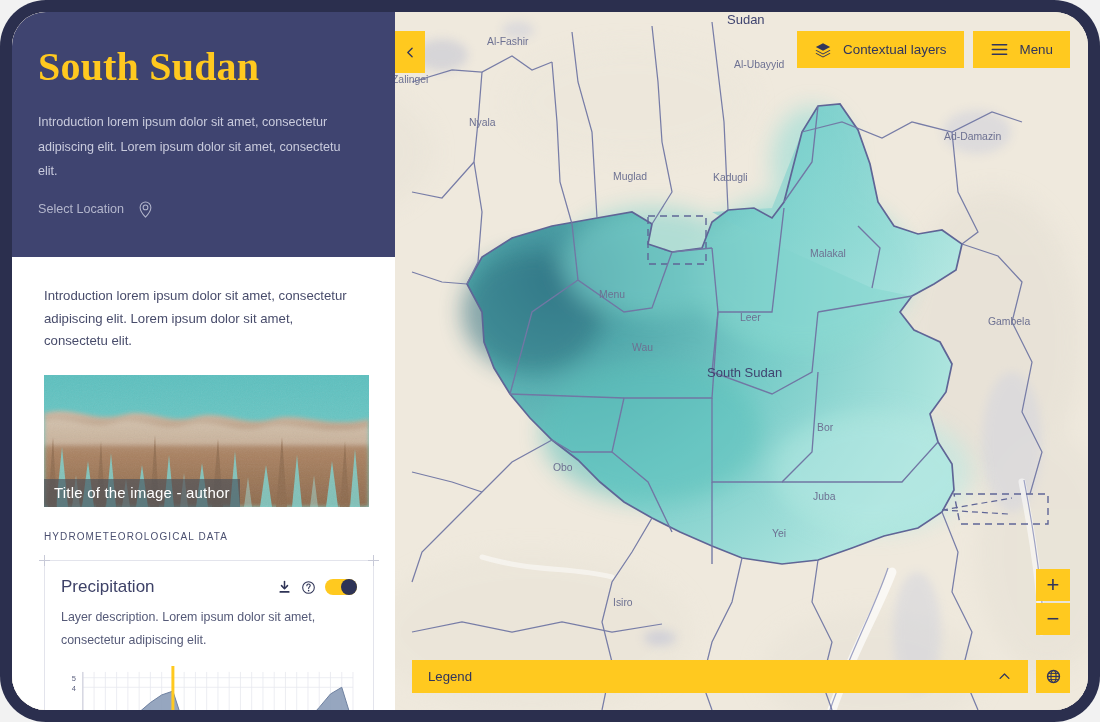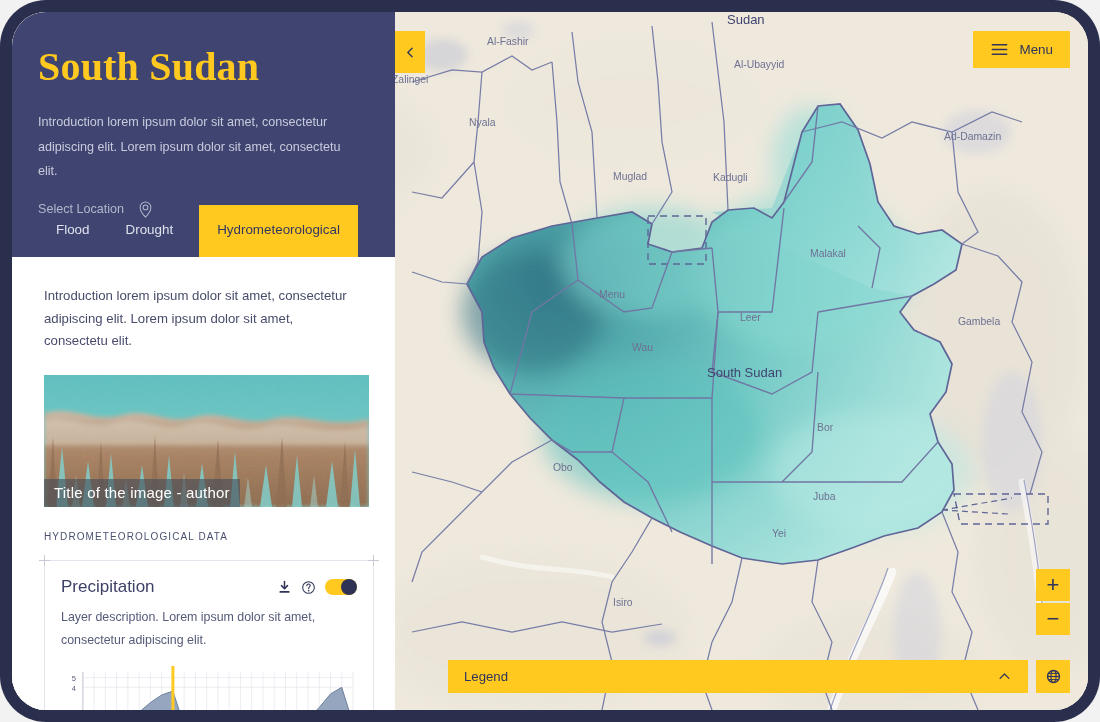--- a/index.html
+++ b/index.html
@@ -243,21 +243,21 @@
   }
   #legend-bar {
     position: absolute;
     left: 400px; right: 60px; bottom: 17px;
     height: 33px;
     background: #ffc91f;
     display: flex; align-items: center; justify-content: space-between;
     padding: 0 16px;
     color: #31355c;
     font-size: 13.2px;
-    cursor: pointer; z-index: 25; margin-left: 36px;
+    cursor: pointer; z-index: 25;
   }
 
   
   .mlabel {
     position: absolute;
     font-size: 10.4px;
     color: #6d7192;
     white-space: nowrap;
     pointer-events: none;
   }
@@ -413,39 +413,47 @@
           <div class="mlabel" style="left: 380px; top: 62px; text-align: center;">Zalingei</div>
           <div class="mlabel country" style="left: 715px; top: 0px;">Sudan</div>
           <div class="mlabel" style="left: 722px; top: 47px;">Al-Ubayyid</div>
           <div class="mlabel" style="left: 457px; top: 105px;">Nyala</div>
           <div class="mlabel" style="left: 601px; top: 159px;">Muglad</div>
           <div class="mlabel" style="left: 701px; top: 160px;">Kadugli</div>
           <div class="mlabel" style="left: 932px; top: 119px;">Ad-Damazin</div>
           <div class="mlabel" style="left: 798px; top: 236px;">Malakal</div>
           <div class="mlabel" style="left: 587px; top: 277px;">Menu</div>
           <div class="mlabel" style="left: 728px; top: 300px;">Leer</div>
-          <div class="mlabel" style="left: 946px; top: 304px;">Gambela</div>
+          <div class="mlabel" style="left: 976px; top: 304px;">Gambela</div>
           <div class="mlabel" style="left: 620px; top: 330px;">Wau</div>
           <div class="mlabel country" style="left: 695px; top: 353px;">South Sudan</div>
           <div class="mlabel" style="left: 805px; top: 410px;">Bor</div>
           <div class="mlabel" style="left: 541px; top: 450px;">Obo</div>
           <div class="mlabel" style="left: 801px; top: 479px;">Juba</div>
           <div class="mlabel" style="left: 760px; top: 516px;">Yei</div>
           <div class="mlabel" style="left: 601px; top: 585px;">Isiro</div>
           <div class="mlabel" style="left: 732px; top: 648px;">Bunia</div>
         </div>
     </div>
 
     <div id="btn-collapse">
       <svg viewBox="0 0 24 24" width="13" height="13">
         <path d="M15 4 L7 12 L15 20" fill="none" stroke="#31355c" stroke-width="2.4" stroke-linecap="round" stroke-linejoin="round"></path>
       </svg>
     </div>
 
     <div id="map-topbar">
+      <div class="topbtn">
+        <svg viewBox="0 0 24 24" width="18" height="18">
+          <path d="M12 3 L21.5 8 L12 13 L2.5 8 Z" fill="#31355c"></path>
+          <path d="M3.2 12 L12 16.6 L20.8 12 L22 12.8 L12 18 L2 12.8 Z" fill="#31355c"></path>
+          <path d="M3.2 16 L12 20.6 L20.8 16 L22 16.8 L12 22 L2 16.8 Z" fill="#31355c"></path>
+        </svg>
+        <span>Contextual layers</span>
+      </div>
       <div class="topbtn">
         <svg viewBox="0 0 24 24" width="19" height="19">
           <g stroke="#31355c" stroke-width="2" stroke-linecap="round">
             <line x1="3" y1="6" x2="21" y2="6"></line>
             <line x1="3" y1="12" x2="21" y2="12"></line>
             <line x1="3" y1="18" x2="21" y2="18"></line>
           </g>
         </svg>
         <span>Menu</span>
       </div>
@@ -485,31 +493,20 @@
 
         <div id="select-location-row">
           <span class="sl-label">Select Location</span>
           <svg class="pin-ic" viewBox="0 0 24 24">
             <path d="M12 2.6 C8.2 2.6 5.2 5.6 5.2 9.4 C5.2 14.3 12 21.6 12 21.6
                      C12 21.6 18.8 14.3 18.8 9.4 C18.8 5.6 15.8 2.6 12 2.6 Z" fill="none" stroke="#b3b6cc" stroke-width="1.3"></path>
             <circle cx="12" cy="9.4" r="3" fill="none" stroke="#b3b6cc" stroke-width="1.3"></circle>
           </svg>
         </div>
 
-        <div id="tabs">
-          <div class="tab">
-            <span>Flood</span>
-          </div>
-          <div class="tab">
-            <span>Drought</span>
-          </div>
-          <div class="tab active">
-            <span>Hydrometeorological</span>
-          </div>
-        </div>
       </div>
 
       <div id="sidebar-body">
         <p id="intro-body">Introduction lorem ipsum dolor sit amet, consectetur adipiscing elit. Lorem ipsum dolor sit amet, consectetu elit.</p>
 
         <div id="figure">
           <svg id="figure-img" viewBox="0 0 325 132" preserveAspectRatio="none">
             <defs>
               <linearGradient id="fTop" x1="0" y1="0" x2="0" y2="1">
                 <stop offset="0%" stop-color="#5cc0bf"></stop>

